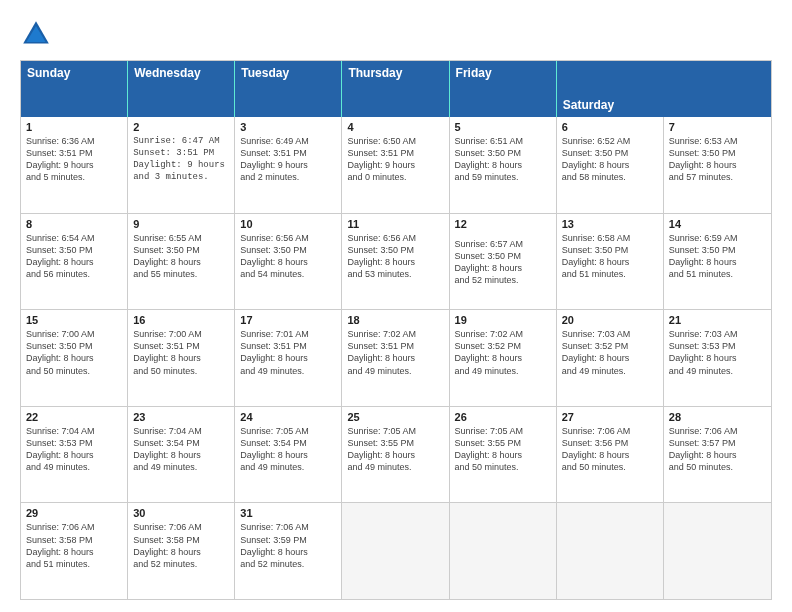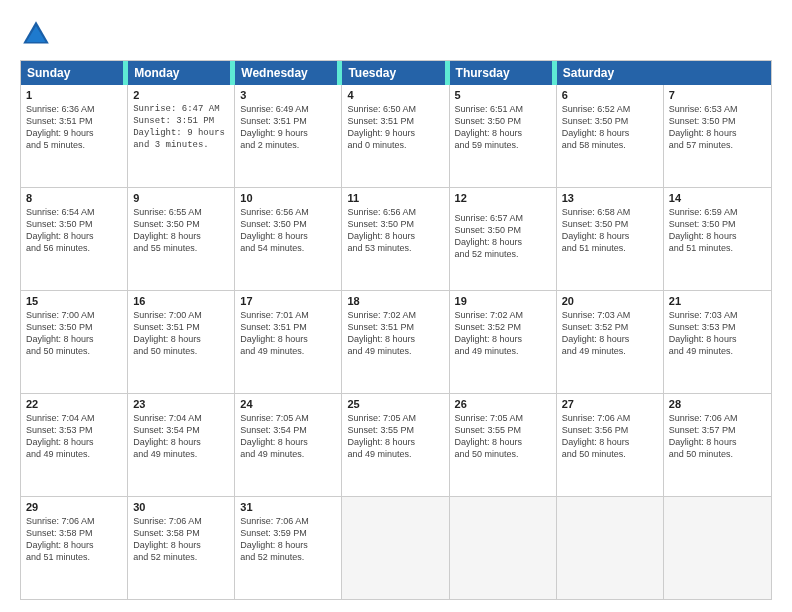--- a/index.html
+++ b/index.html
@@ -70,23 +70,23 @@
       display: grid;
       grid-template-columns: repeat(7, 1fr);
       background: #2563a8;
     }
     .cal-header-cell {
       color: #fff;
       font-size: 12px;
       font-weight: bold;
       padding: 5px 6px;
       text-align: left;
-      border-right: 5px solid #5eead4;
-    }
-    .cal-header-cell:last-child { border-right: none; }
+      border-right: 1px solid #5eead4;
+    }
+    .cal-header-cell:last-child { border-right: none; margin-top: 32px; }
     .cal-body {
       flex: 1;
       display: flex;
       flex-direction: column;
     }
     .cal-row {
       display: grid;
       grid-template-columns: repeat(7, 1fr);
       flex: 1;
       border-top: 1px solid #ccc;
@@ -133,24 +133,24 @@
     </div>
     <div class="title-block">
       <div class="main-title"></div>
       <div class="subtitle"></div>
     </div>
   </div>
 
   <div class="calendar">
     <div class="cal-header">
     <div class="cal-header-cell">Sunday</div>
-        <div class="cal-header-cell">Monday</div>
         <div class="cal-header-cell">Wednesday</div>
         <div class="cal-header-cell">Tuesday</div>
         <div class="cal-header-cell">Thursday</div>
+        <div class="cal-header-cell">Friday</div>
         <div class="cal-header-cell">Saturday</div>
       </div>
     <div class="cal-body">
     <div class="cal-row">
           <div class="cal-cell">
             <span class="day-num">1</span>
             <div class="cell-text" style="white-space: pre-line;">Sunrise: 6:36 AM
 Sunset: 3:51 PM
 Daylight: 9 hours
 and 5 minutes.</div>

